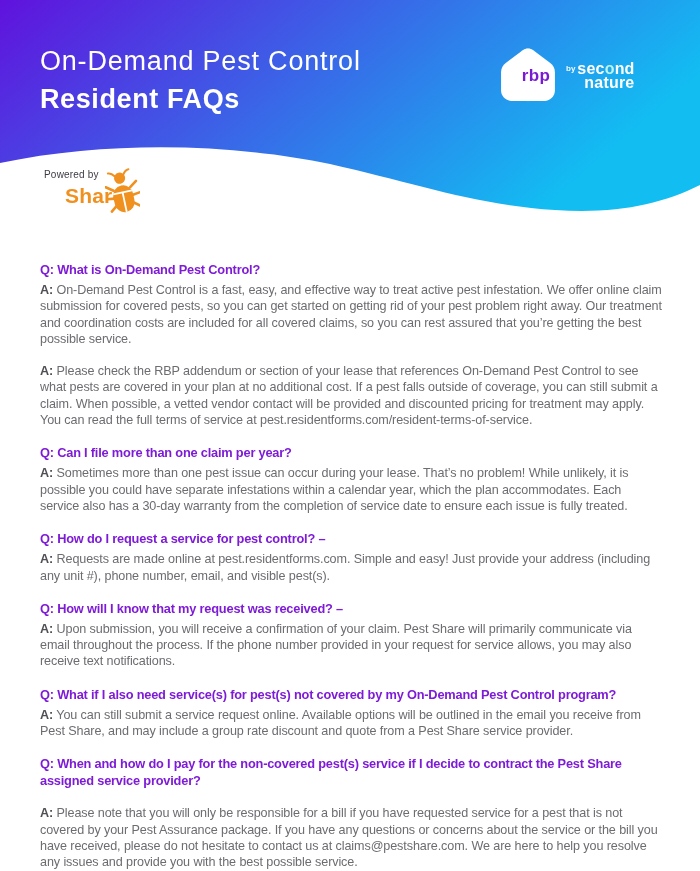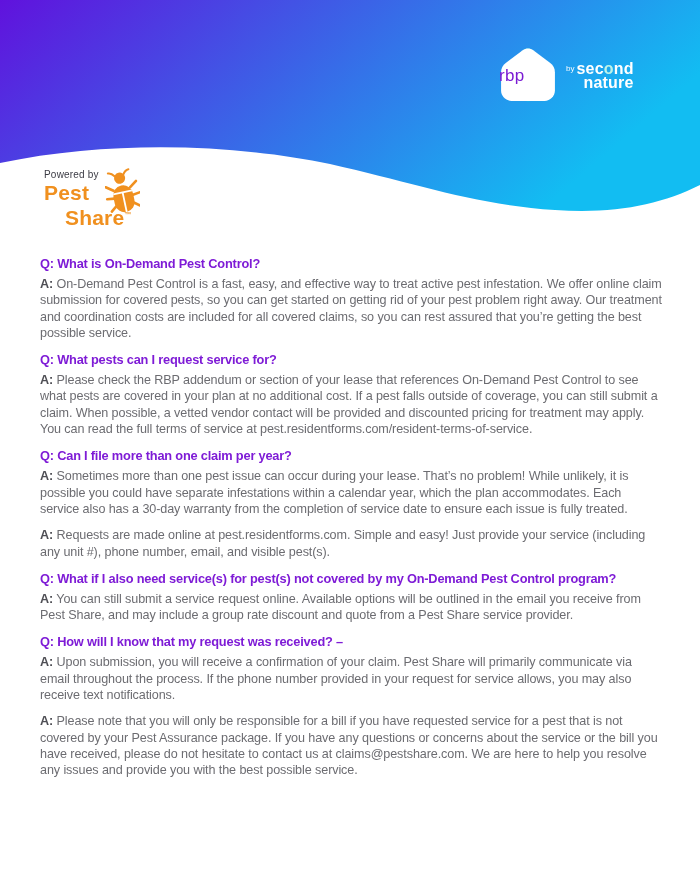--- a/index.html
+++ b/index.html
@@ -18,41 +18,41 @@
   
   .rbp-logo{position:absolute;left:499px;top:46px;display:flex;align-items:center;}
   .rbp-mark{position:relative;width:58px;height:58px;flex:0 0 auto;}
   .rbp-diamond{
     position:absolute;left:8px;top:8px;width:42px;height:42px;border-radius:8px;
     transform:rotate(45deg);
     background:linear-gradient(135deg,var(--teal-start,#38e9cd),var(--teal-end,#0fc0ea));
   }
   .rbp-house{position:absolute;left:1px;top:1px;width:56px;height:56px;}
   .rbp-text{
-    position:absolute;left:0;top:20px;width:58px;
-    font-size:17px;font-weight:400;color:var(--rbp-text-color,#7a1bd3);letter-spacing:.3px;
+    position:absolute;left:8px;top:20px;width:58px;text-align:center;
+    font-size:17px;font-weight:700;color:var(--rbp-text-color,#7a1bd3);letter-spacing:.3px;
   }
   .sn-block{margin-left:9px;color:#fff;display:flex;align-items:flex-start;padding-top:2px;}
-  .sn-by{font-size:8px;font-weight:400;margin-top:2px;margin-right:2px;opacity:.95;}
+  .sn-by{font-size:8px;font-weight:700;margin-top:2px;margin-right:2px;opacity:.95;}
   .sn-brand{font-size:16px;font-weight:700;line-height:14.5px;letter-spacing:.2px;}
   .sn-line2{padding-left:7px;}
   .sn-o{color:#bdf3e8;}
   
   .powered{position:absolute;left:44px;top:169px;width:130px;}
   .powered-label{font-size:10px;color:var(--powered-label-color,#3b3b44);letter-spacing:.2px;margin-bottom:2px;}
   .ps-line1,.ps-line2{
     font-size:21px;font-weight:800;color:var(--pestshare-orange,#f0901f);
     line-height:22px;letter-spacing:.2px;
   }
   .ps-line2{padding-left:21px;}
   .ps-tm{font-size:7px;vertical-align:super;font-weight:700;}
   .bug-icon{position:absolute;left:61px;top:-2px;width:35px;height:50px;}
   
   .faq-list{position:absolute;left:40px;top:245px;width:622px;}
-  .faq-item{margin:10px 0 8px 0;}
+  .faq-item{margin:16px 0 8px 0;}
   .faq-q{
     margin:0 0 4px 0;font-size:12.8px;font-weight:700;letter-spacing:-.2px;
     color:var(--accent-purple,#7e1bd6);line-height:17px;
   }
   .faq-a{
     margin:0;font-size:12.6px;line-height:16.3px;letter-spacing:-.1px;
     color:var(--body-text,#6c6c71);
   }
   .a-prefix{color:var(--answer-prefix-color,#4e4e54);font-weight:700;}
 </style>
@@ -65,20 +65,24 @@
     <svg viewBox="0 0 700 215" preserveAspectRatio="none">
       <defs>
         <linearGradient id="hg" x1="0" y1="0" x2="1" y2="0.35">
           <stop class="g-start" offset="0"></stop>
           <stop class="g-end" offset="1"></stop>
         </linearGradient>
       </defs>
       <path d="M0,0 H700 V185 C660,205 615,214 555,210 C475,205 415,183 330,164 C240,145 115,139 0,163 Z" fill="url(#hg)"></path>
     </svg>
 
+    <div class="title-block">
+      <div class="title-line1">On-Demand Pest Control</div>
+      <div class="title-line2">Resident FAQs</div>
+    </div>
 
     <div class="rbp-logo">
       <div class="rbp-mark">
         <div class="rbp-diamond"></div>
         <svg class="rbp-house" viewBox="0 0 56 56">
           <path fill="#ffffff" d="M28 2.5 C26.2 2.5 24.4 3.1 22.9 4.2 L6.5 16.4 C3.7 18.5 2 21.8 2 25.3 L2 43 C2 48.5 6.5 53 12 53 L44 53 C49.5 53 54 48.5 54 43 L54 25.3 C54 21.8 52.3 18.5 49.5 16.4 L33.1 4.2 C31.6 3.1 29.8 2.5 28 2.5 Z"></path>
         </svg>
         <div class="rbp-text">rbp</div>
       </div>
       <div class="sn-block">
@@ -86,21 +90,20 @@
         <span class="sn-brand">
           <span>sec</span><span class="sn-o">o</span><span>nd</span><br>
           <span class="sn-line2">nature</span>
         </span>
       </div>
     </div>
   </div>
 
   <div class="powered">
     <div class="powered-label">Powered by</div>
-    <div class="ps-line1">Pest</div>
     <div class="ps-line2"><span>Share</span><span class="ps-tm">™</span></div>
     <svg class="bug-icon" viewBox="0 0 35 50">
       <g transform="rotate(-12 17 25)" fill="#f0901f" stroke="#f0901f">
 
         <path d="M13 8 C11 5 9 4 7 4" fill="none" stroke-width="2" stroke-linecap="round"></path>
         <path d="M22 8 C24 5 26 4 28 4" fill="none" stroke-width="2" stroke-linecap="round"></path>
 
         <circle cx="17.5" cy="11" r="5.6" stroke="none"></circle>
 
         <path d="M9 22 L2 17" stroke-width="2.6" stroke-linecap="round"></path>
@@ -119,44 +122,45 @@
   </div>
 
   <div class="faq-list">
 
     <section class="faq-item">
       <h3 class="faq-q">Q: What is On-Demand Pest Control?</h3>
       <p class="faq-a"><strong class="a-prefix">A:</strong> <span>On-Demand Pest Control is a fast, easy, and effective way to treat active pest infestation. We offer online claim submission for covered pests, so you can get started on getting rid of your pest problem right away. Our treatment and coordination costs are included for all covered claims, so you can rest assured that you’re getting the best possible service.</span></p>
     </section>
 
     <section class="faq-item">
-      <h3 class="faq-q">Q: What pests can I request service for?</h3>
       <p class="faq-a"><strong class="a-prefix">A:</strong> <span>Please check the RBP addendum or section of your lease that references On-Demand Pest Control to see what pests are covered in your plan at no additional cost. If a pest falls outside of coverage, you can still submit a claim. When possible, a vetted vendor contact will be provided and discounted pricing for treatment may apply. You can read the full terms of service at pest.residentforms.com/resident-terms-of-service.</span></p>
     </section>
 
     <section class="faq-item">
       <h3 class="faq-q">Q: Can I file more than one claim per year?</h3>
       <p class="faq-a"><strong class="a-prefix">A:</strong> <span>Sometimes more than one pest issue can occur during your lease. That’s no problem! While unlikely, it is possible you could have separate infestations within a calendar year, which the plan accommodates. Each service also has a 30-day warranty from the completion of service date to ensure each issue is fully treated.</span></p>
     </section>
 
     <section class="faq-item">
-      <p class="faq-a"><strong class="a-prefix">A:</strong> <span>Requests are made online at pest.residentforms.com. Simple and easy! Just provide your service (including any unit #), phone number, email, and visible pest(s).</span></p>
+      <h3 class="faq-q">Q: How do I request a service for pest control? –</h3>
+      <p class="faq-a"><strong class="a-prefix">A:</strong> <span>Requests are made online at pest.residentforms.com. Simple and easy! Just provide your address (including any unit #), phone number, email, and visible pest(s).</span></p>
+    </section>
+
+    <section class="faq-item">
+      <h3 class="faq-q">Q: How will I know that my request was received? –</h3>
+      <p class="faq-a"><strong class="a-prefix">A:</strong> <span>Upon submission, you will receive a confirmation of your claim. Pest Share will primarily communicate via email throughout the process. If the phone number provided in your request for service allows, you may also receive text notifications.</span></p>
     </section>
 
     <section class="faq-item">
       <h3 class="faq-q">Q: What if I also need service(s) for pest(s) not covered by my On-Demand Pest Control program?</h3>
       <p class="faq-a"><strong class="a-prefix">A:</strong> <span>You can still submit a service request online. Available options will be outlined in the email you receive from Pest Share, and may include a group rate discount and quote from a Pest Share service provider.</span></p>
     </section>
 
     <section class="faq-item">
-      <h3 class="faq-q">Q: How will I know that my request was received? –</h3>
-      <p class="faq-a"><strong class="a-prefix">A:</strong> <span>Upon submission, you will receive a confirmation of your claim. Pest Share will primarily communicate via email throughout the process. If the phone number provided in your request for service allows, you may also receive text notifications.</span></p>
-    </section>
-
-    <section class="faq-item">
+      <h3 class="faq-q">Q: When and how do I pay for the non-covered pest(s) service if I decide to contract the Pest Share assigned service provider?</h3>
     </section>
 
     <section class="faq-item">
       <p class="faq-a"><strong class="a-prefix">A:</strong> <span>Please note that you will only be responsible for a bill if you have requested service for a pest that is not covered by your Pest Assurance package. If you have any questions or concerns about the service or the bill you have received, please do not hesitate to contact us at claims@pestshare.com. We are here to help you resolve any issues and provide you with the best possible service.</span></p>
     </section>
 
   </div>
 </div>
 
 </body></html>

